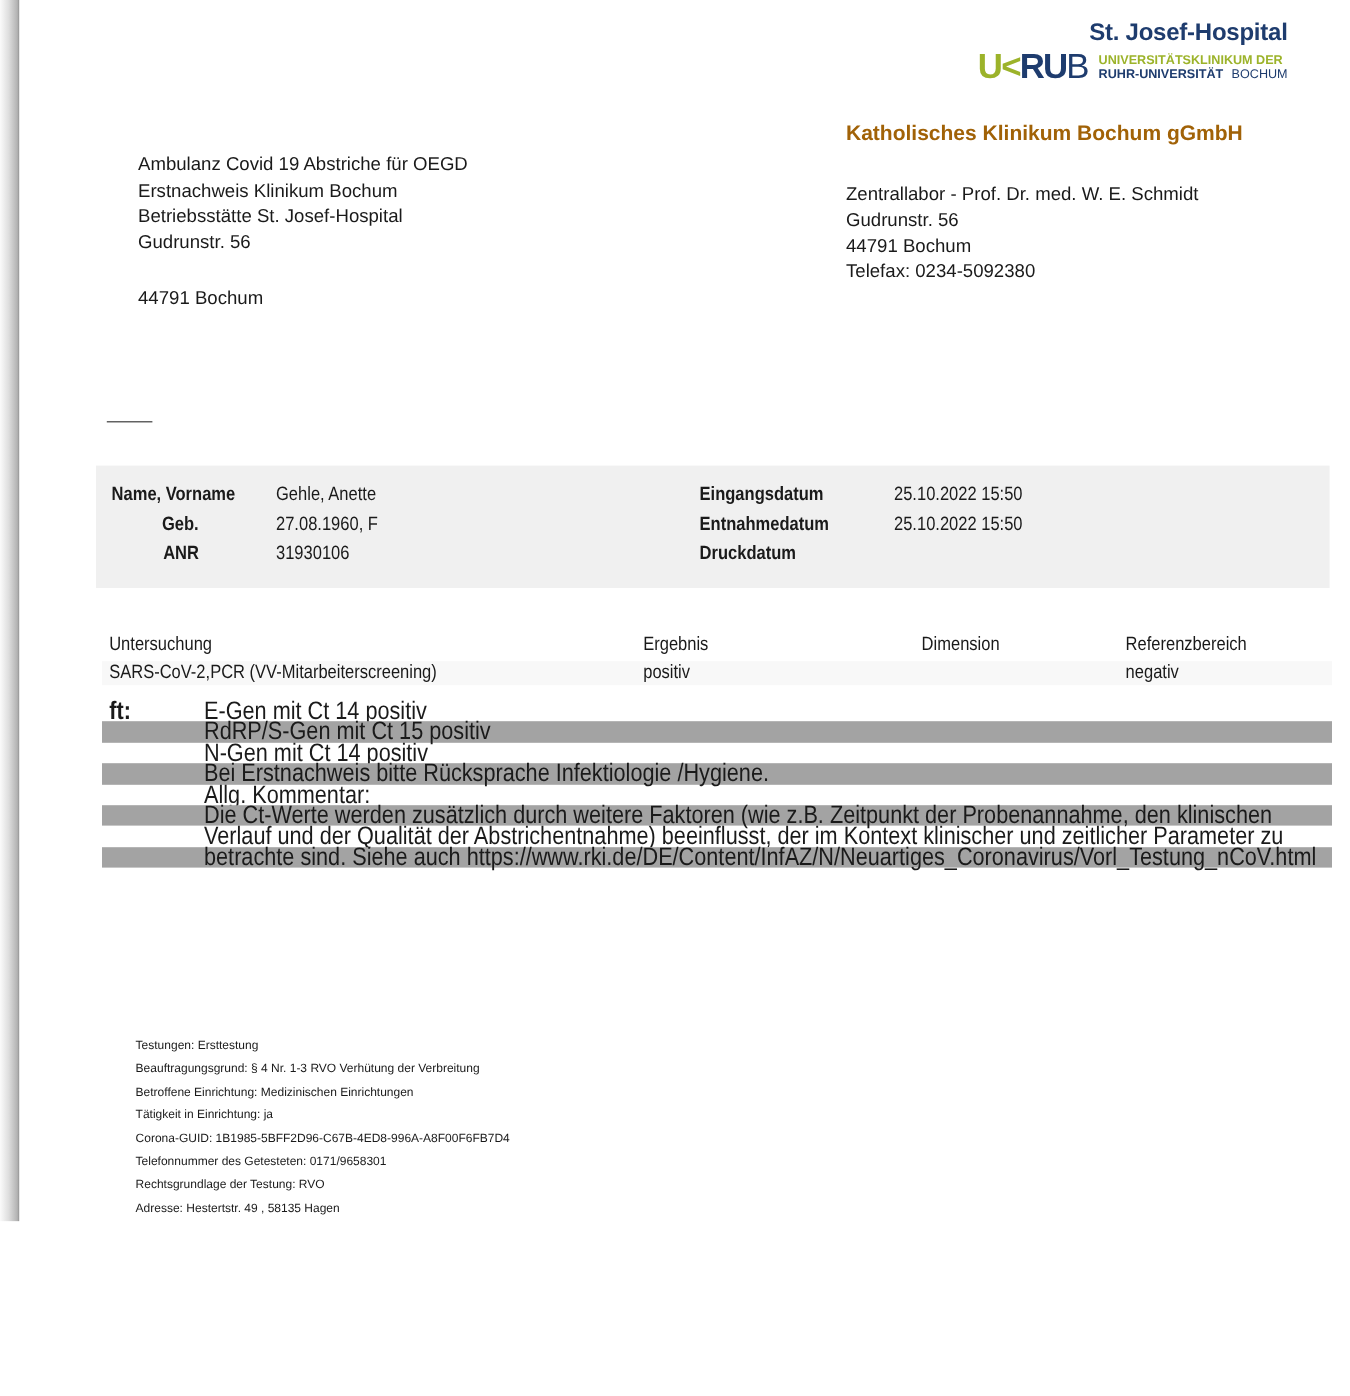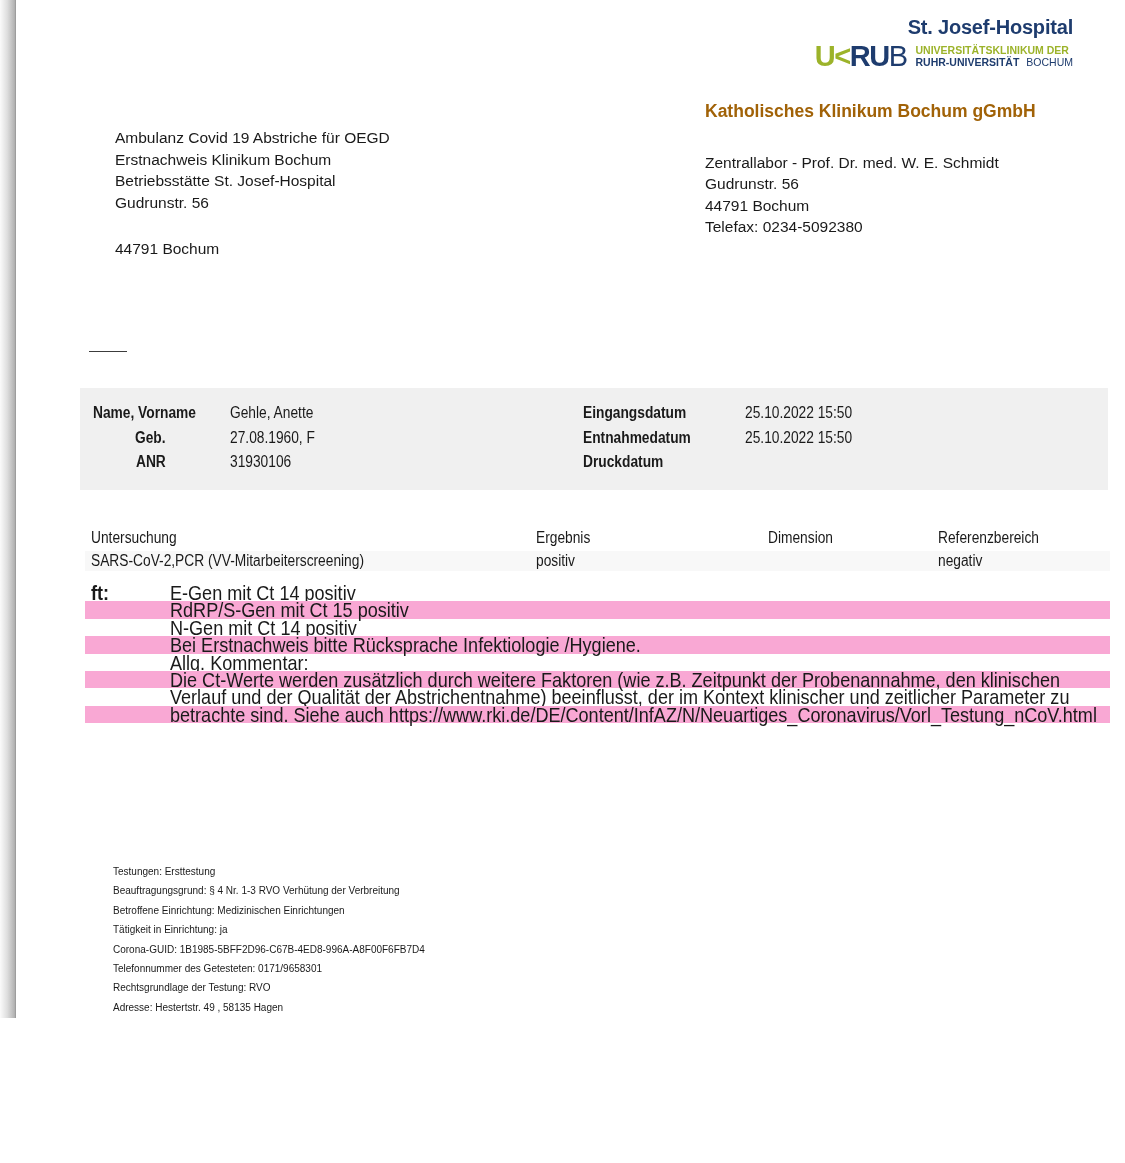--- a/index.html
+++ b/index.html
@@ -55,21 +55,21 @@
 
   
   .res-h { position:absolute; top:529px; font-size:16px; line-height:18px; }
   .res-stripe { position:absolute; left:85px; top:551px; width:1025px; height:20px; background:#f8f8f8; }
   .res-c { position:absolute; top:552px; font-size:16px; line-height:18px; }
   .col-unt { left:91px; } .col-erg { left:506px;margin-left:30px; } .col-dim { left:768px; } .col-ref { left:938px; }
 
   
   .footnote { position:absolute; left:85px; top:584px; width:1025px; font-size:21px; }
   .fn-line { position:relative; height:17.4px; line-height:17.4px; }
-  .fn-line.stripe { background:#f9a8d4; }
+  .fn-line.stripe { background:#a3a3a3; }
   .fn-label { position:absolute; left:6px; font-weight:bold; }
   .fn-text { position:absolute; left:85px; }
 
   
   .details { position:absolute; left:113px; top:862px; font-size:10px; line-height:19.4px; color:#1a1a1a; }
 </style>
 </head>
 <body>
 
 <div class="page">

